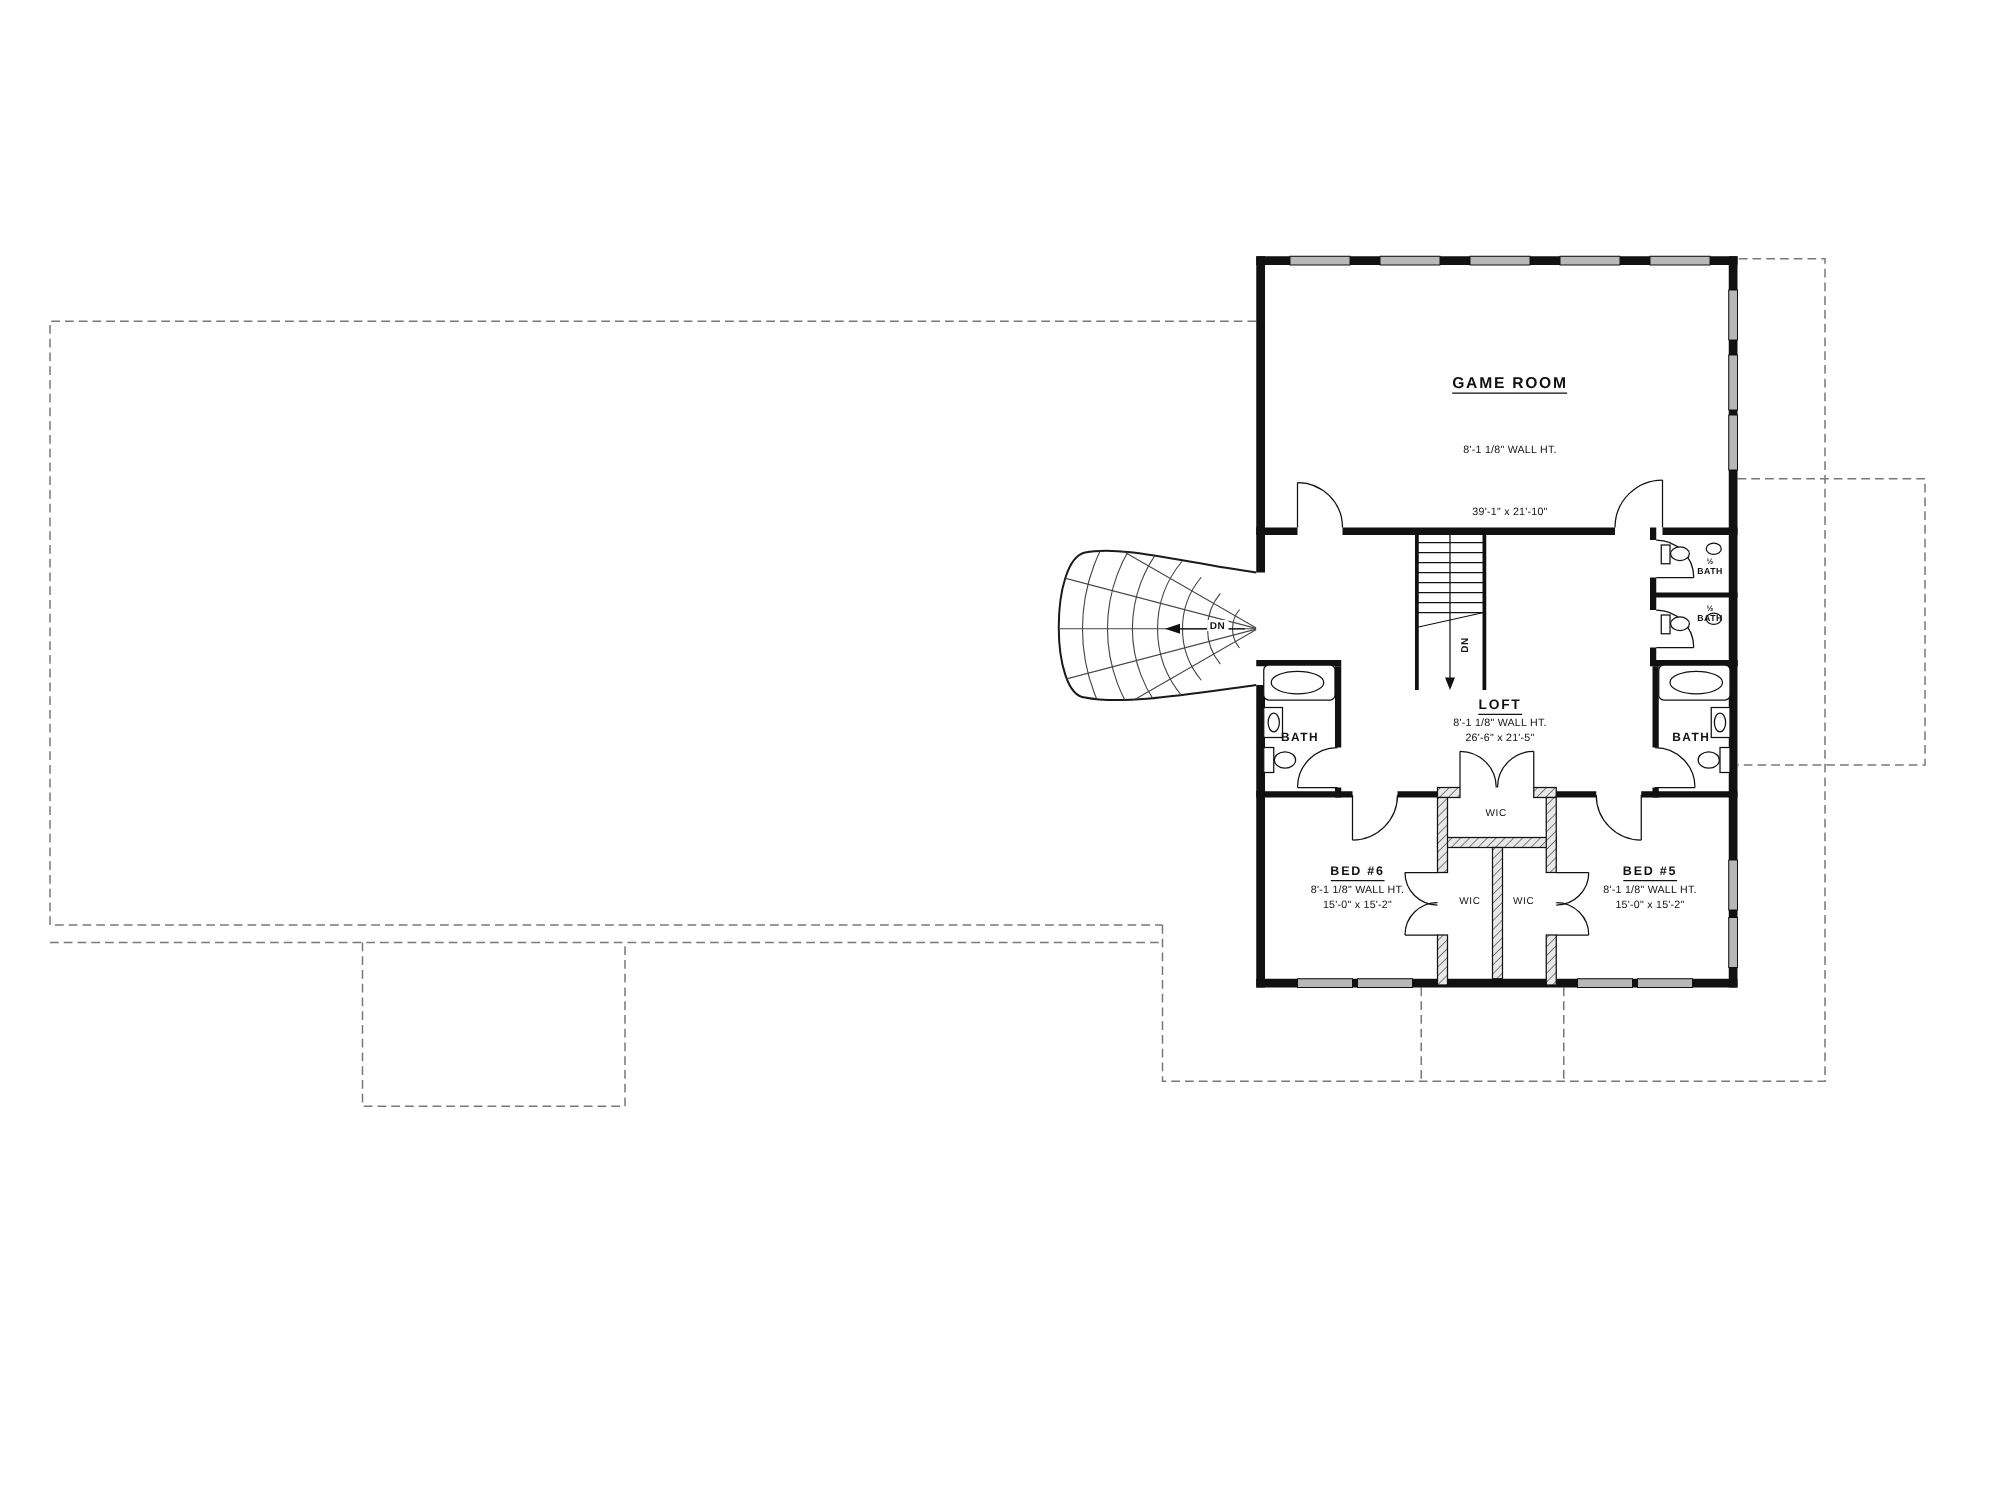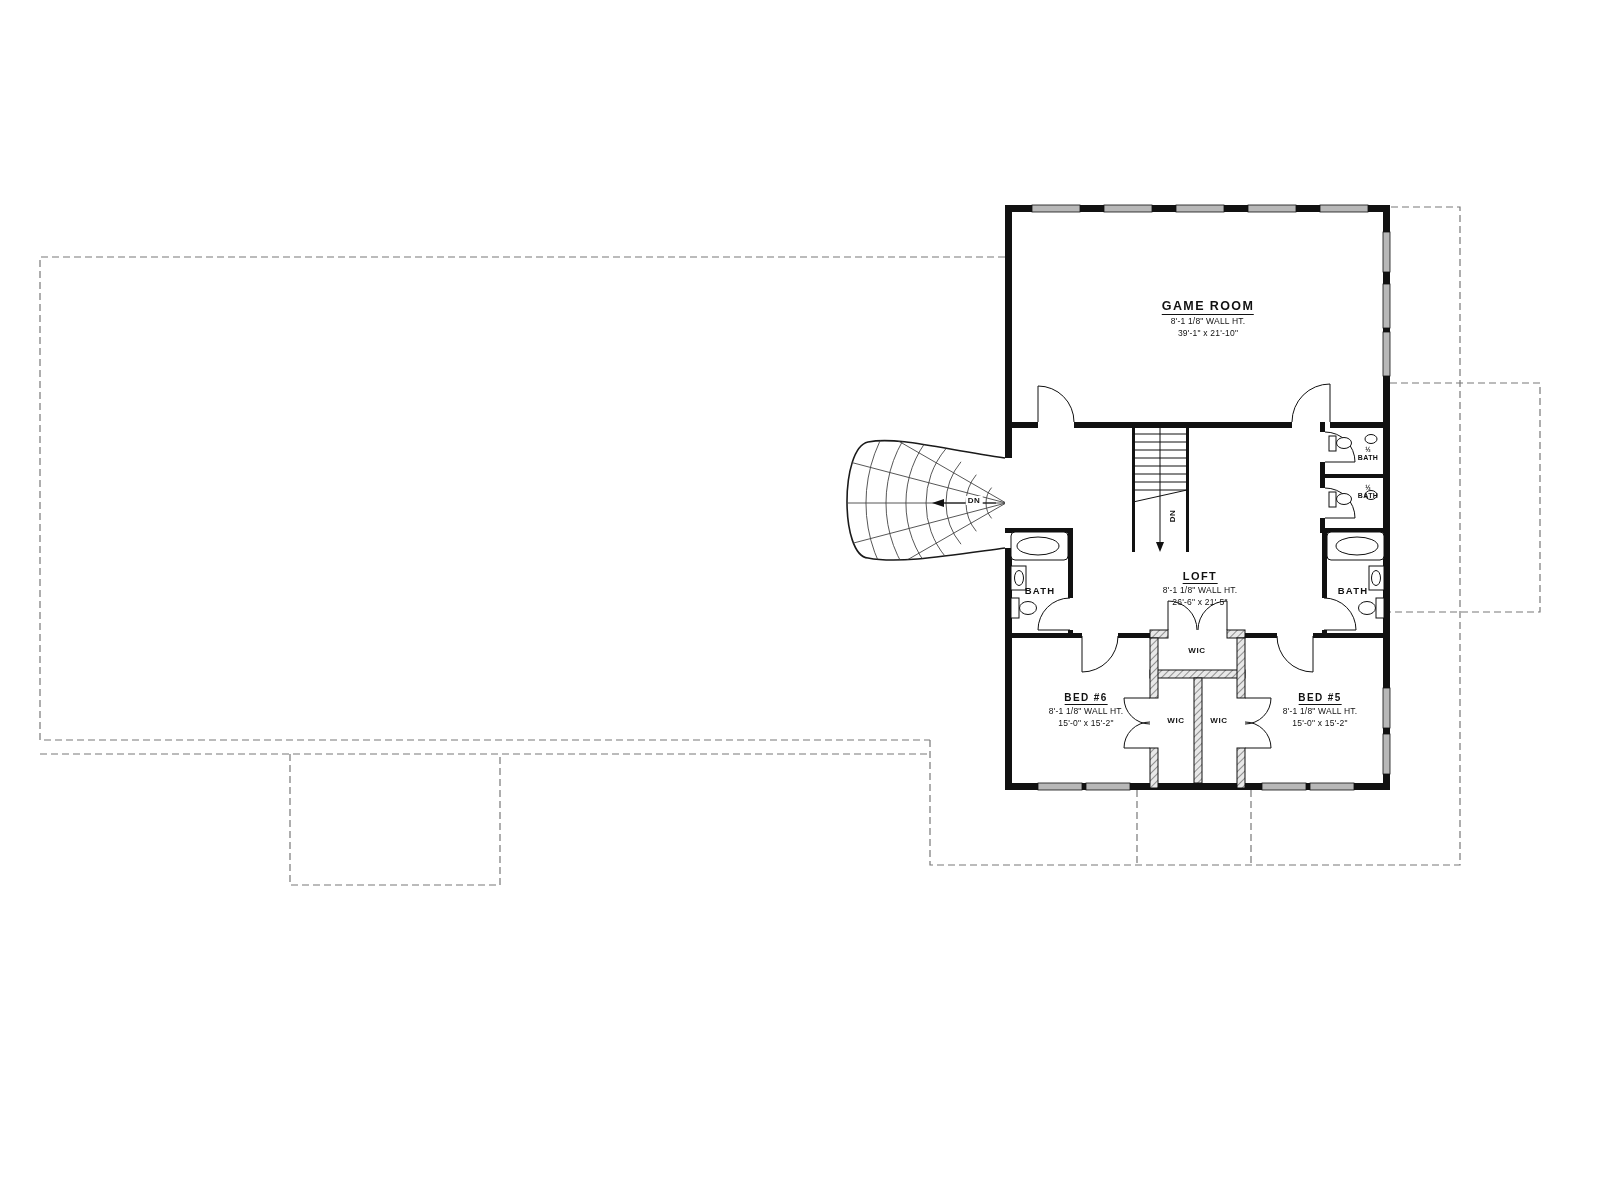--- a/index.html
+++ b/index.html
@@ -18,21 +18,21 @@
     text-align:center;color:#111;white-space:nowrap;z-index:5;
   }
   .rname{font-weight:700;letter-spacing:1.4px;border-bottom:1.2px solid #111;padding-bottom:1px;}
   .lg{font-size:12.5px;}
   .md{font-size:11px;}
   .sm{font-size:10px;}
   .rsub{font-size:8.5px;letter-spacing:0.2px;line-height:1.35;margin-top:1px;}
   .bath{font-size:9.5px;font-weight:700;letter-spacing:1.2px;}
   .tinyfrac{font-size:6.5px;font-weight:700;line-height:1;}
   .tinybath{font-size:7px;font-weight:700;letter-spacing:0.4px;line-height:1.1;}
-  .wic{font-size:8px;font-weight:700;letter-spacing:0.6px;}
+  .wic{font-size:8px;font-weight:400;letter-spacing:0.6px;}
   .dn{font-size:8px;font-weight:700;letter-spacing:0.5px;}
   .dn-rot{transform:translate(-50%,-50%) rotate(-90deg);}
   .dn-bg{background:#fff;padding:0 2px;}
 </style>
 </head>
 <body>
 
 <div class="canvas">
 
   <svg width="1600" height="1200" viewBox="0 0 1600 1200">
@@ -216,27 +216,27 @@
       <rect x="1329" y="436" width="7" height="15"></rect>
       <ellipse cx="1344" cy="443" rx="7.5" ry="5.5"></ellipse>
       <ellipse cx="1371" cy="439" rx="6" ry="4.5"></ellipse>
 
       <rect x="1329" y="492" width="7" height="15"></rect>
       <ellipse cx="1344" cy="499" rx="7.5" ry="5.5"></ellipse>
       <ellipse cx="1371" cy="495" rx="6" ry="4.5"></ellipse>
     </g>
   </svg>
 
-  <div class="plan-label" style="left:1208px;top:299px;">
+  <div class="plan-label" style="left:1208px;top:299px;gap:38px;">
     <span class="rname lg">GAME ROOM</span>
     <span class="rsub">8'-1 1/8" WALL HT.</span>
     <span class="rsub">39'-1" x 21'-10"</span>
   </div>
 
-  <div class="plan-label" style="left:1200px;top:558px;margin-top:12px;">
+  <div class="plan-label" style="left:1200px;top:558px;">
     <span class="rname md">LOFT</span>
     <span class="rsub">8'-1 1/8" WALL HT.</span>
     <span class="rsub">26'-6" x 21'-5"</span>
   </div>
 
   <div class="plan-label" style="left:1086px;top:692px;">
     <span class="rname sm">BED #6</span>
     <span class="rsub">8'-1 1/8" WALL HT.</span>
     <span class="rsub">15'-0" x 15'-2"</span>
   </div>

